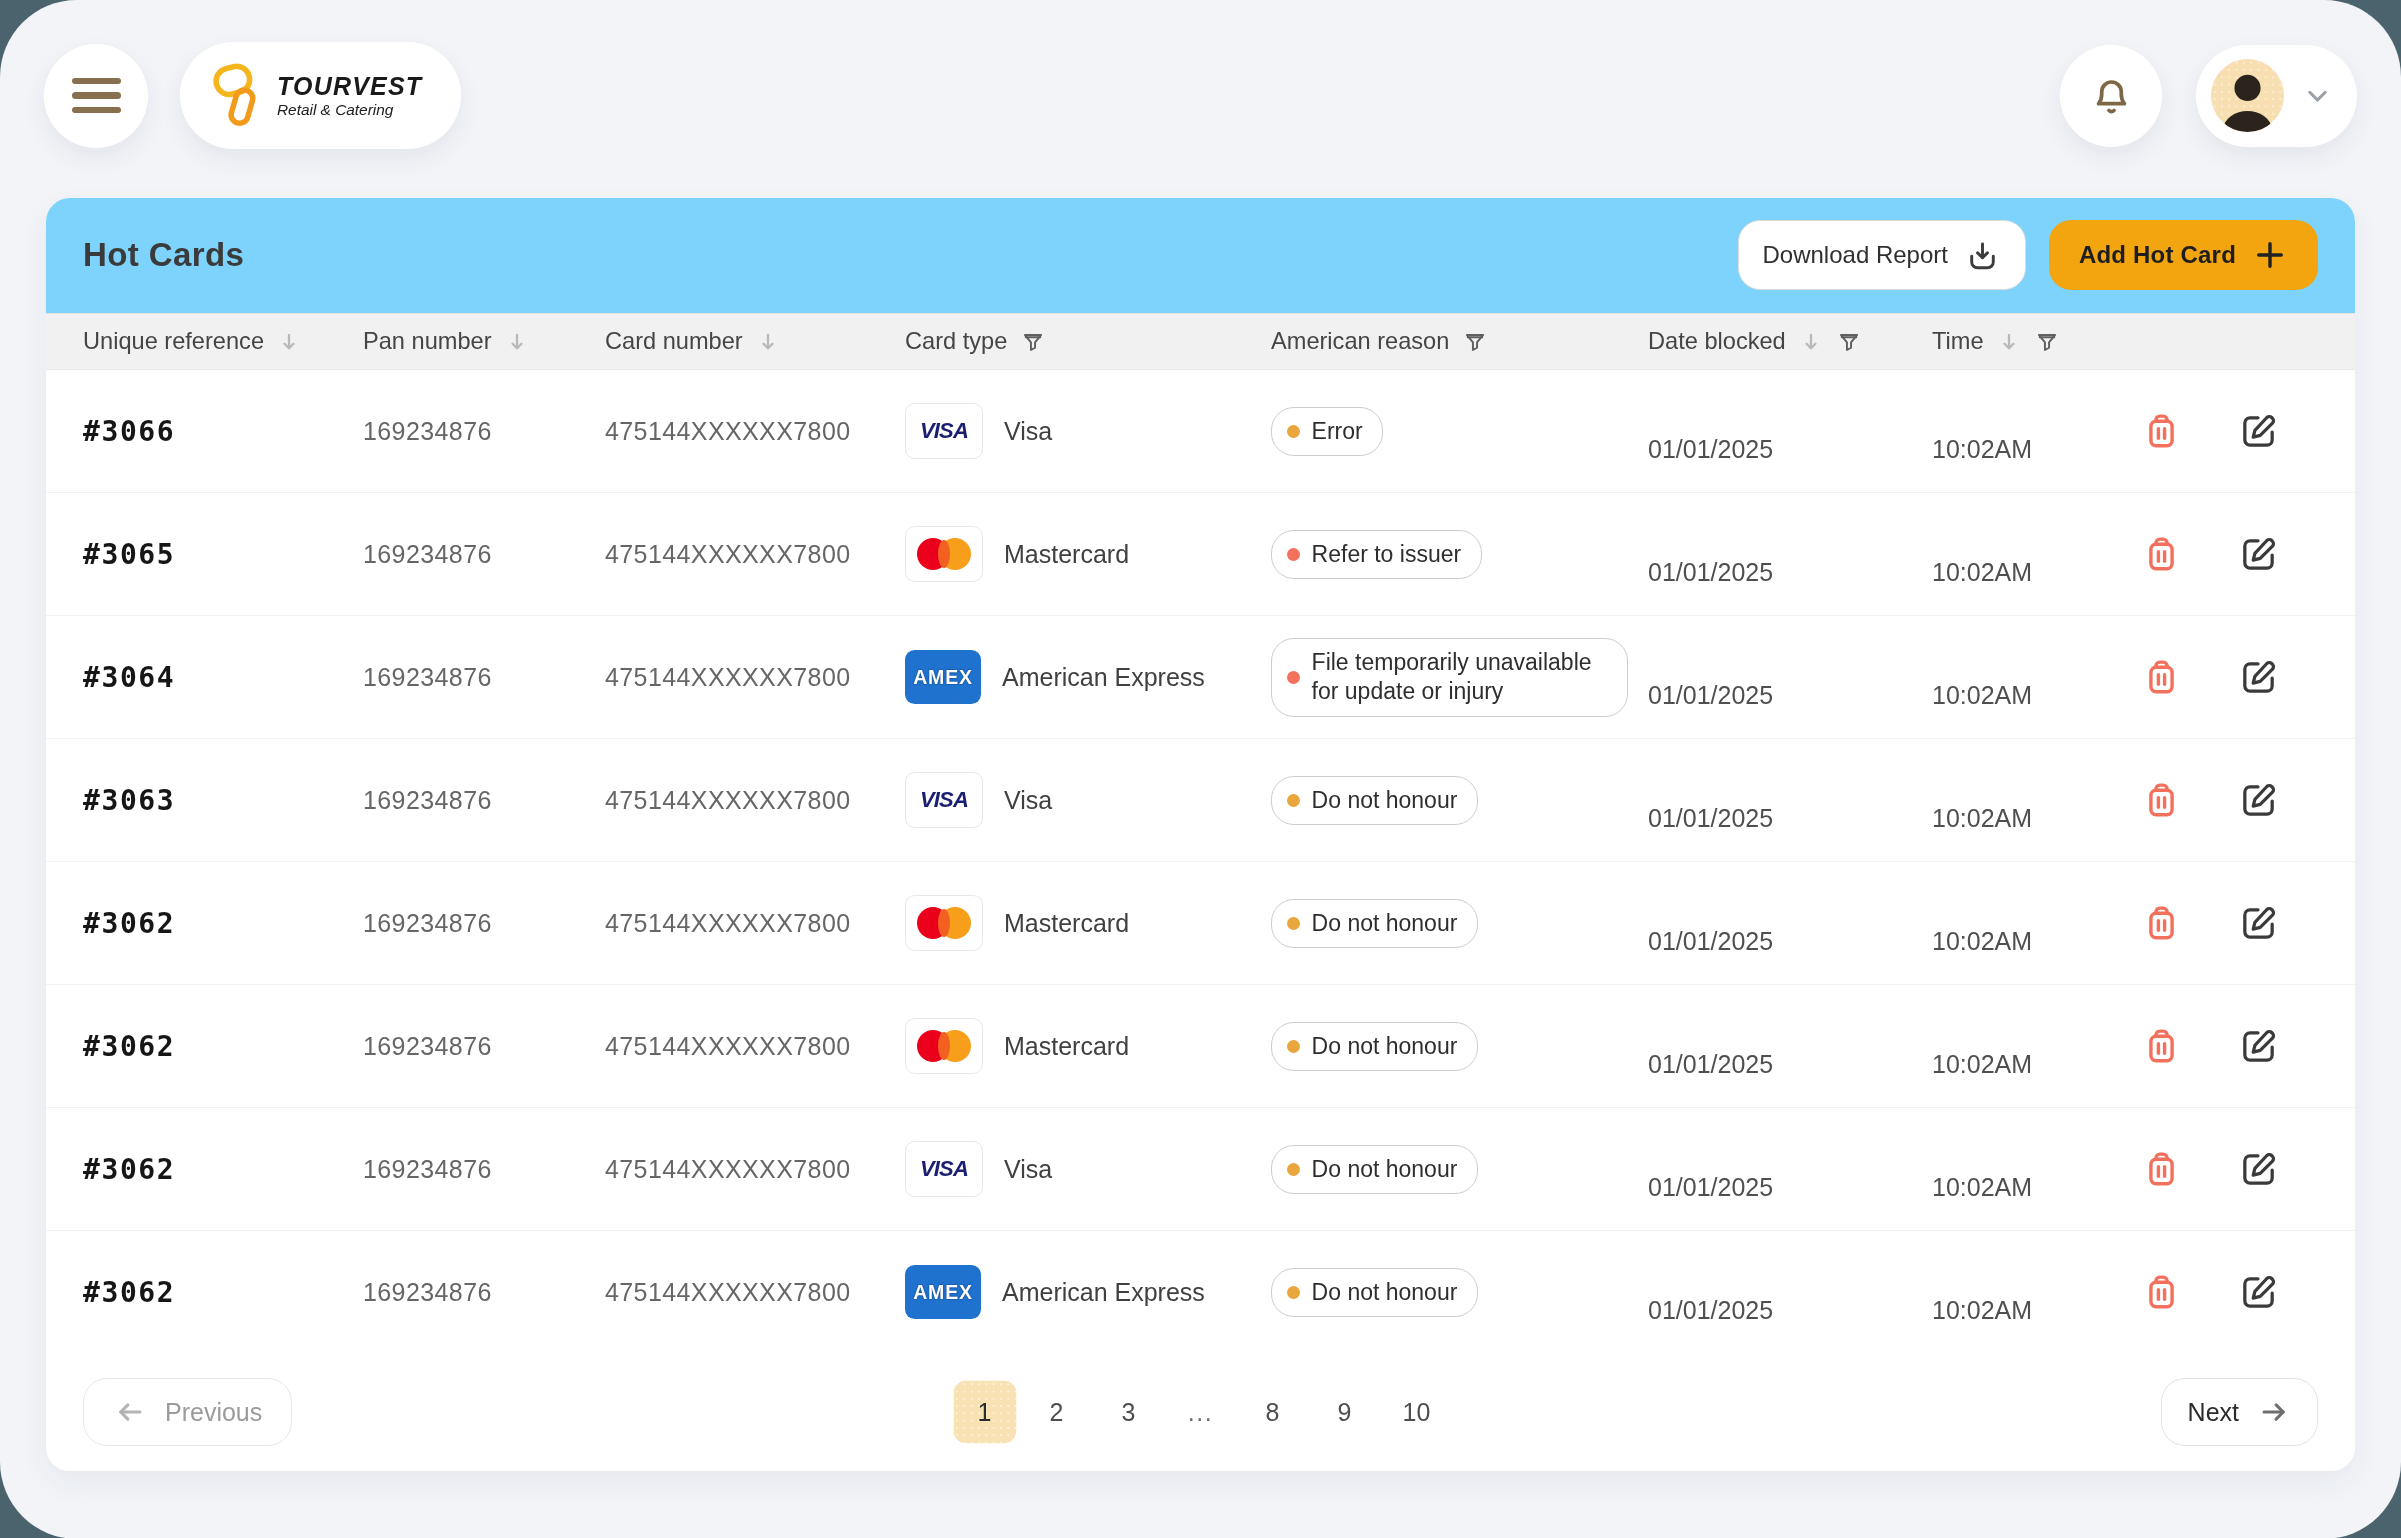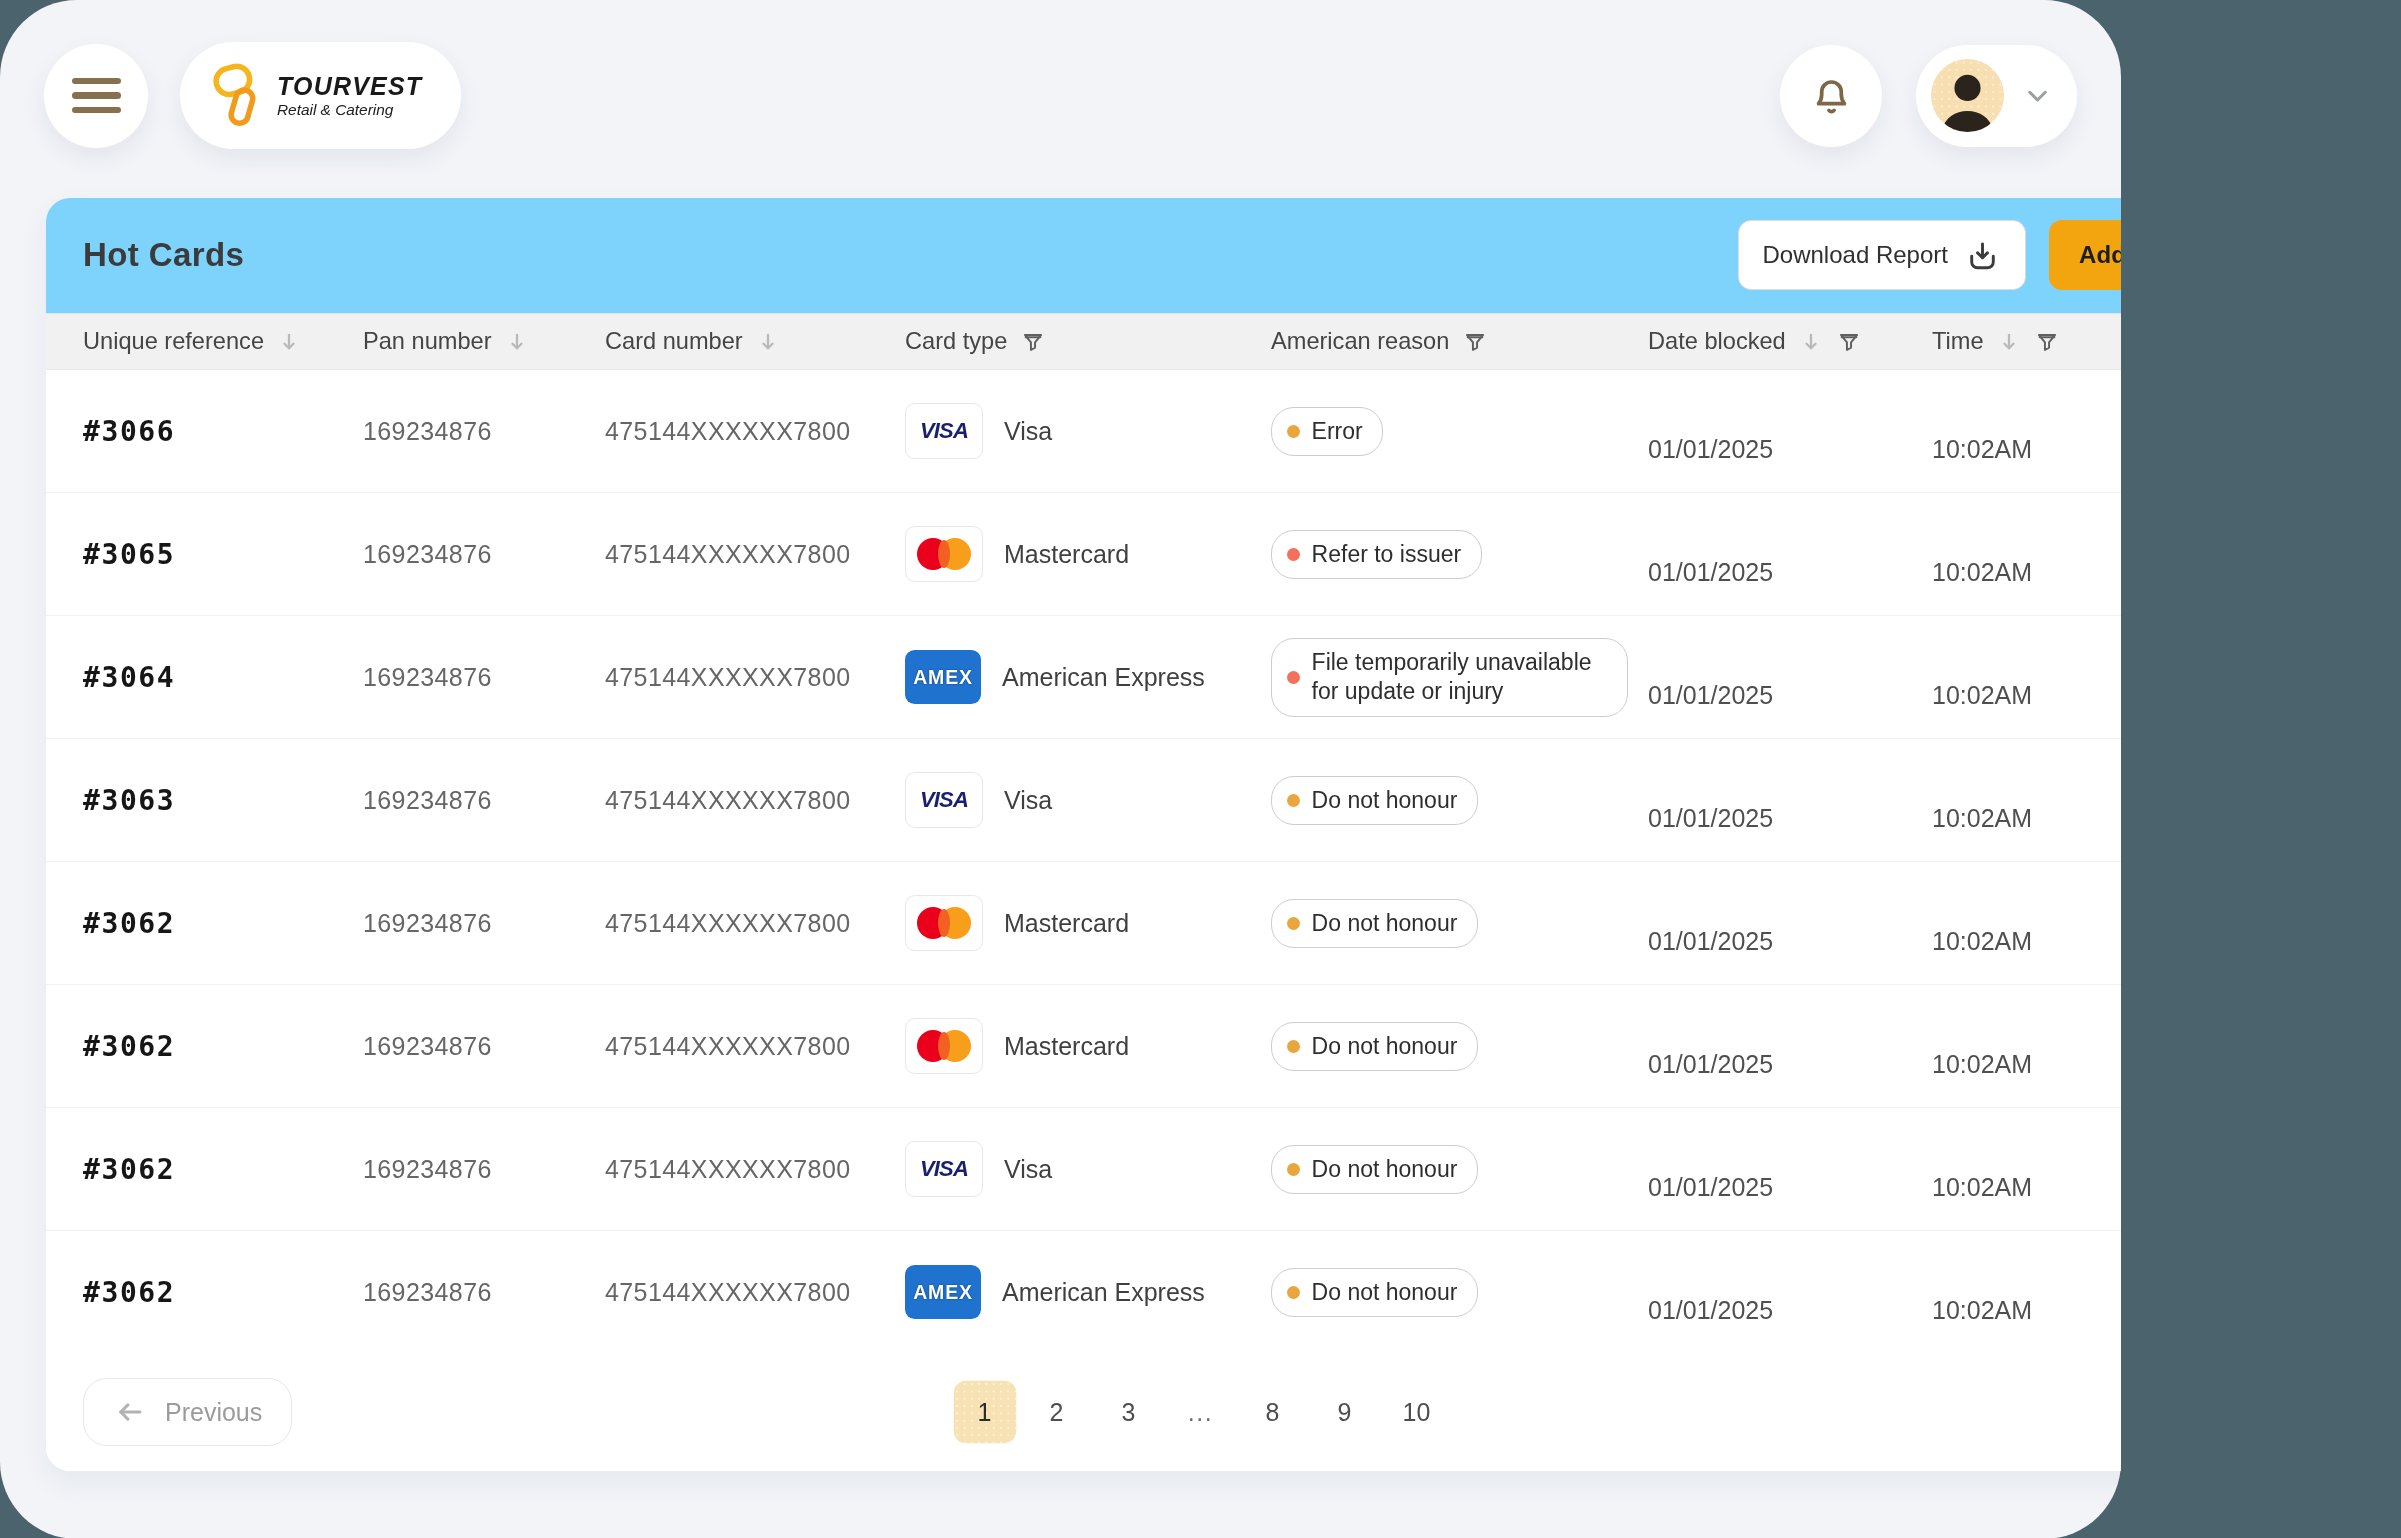--- a/index.html
+++ b/index.html
@@ -1,17 +1,17 @@
 <!DOCTYPE html>
 <html style="font-size:13px"><head>
 <meta charset="utf-8">
 <style>
   html,body{margin:0;padding:0;width:2401px;height:1539px;}
   body{background:#4B636D;font-family:"Liberation Sans",sans-serif;-webkit-font-smoothing:antialiased;}
-  .page{position:relative;width:2121px;height:1539px;background:#F2F4F8;border-radius:77px;overflow:hidden;}
+  .page{position:relative;width:2401px;height:1539px;background:#F2F4F8;border-radius:77px;overflow:hidden;}
 
   
   .topbar{position:absolute;left:44px;top:42px;right:44px;height:107px;display:flex;align-items:center;}
   .circle-btn{width:104px;height:104px;border-radius:50%;background:#fff;border:none;cursor:pointer;
     display:flex;align-items:center;justify-content:center;box-shadow:0 9.7px 23px rgba(35,48,68,.07);}
   .hamburger{display:flex;flex-direction:column;gap:8px;}
   .hamburger i{display:block;width:49px;height:6.5px;border-radius:4px;background:#86704E;}
   .logo-pill{height:107px;margin-left:32px;padding:0 39px 0 31px;border-radius:54px;background:#fff;
     display:flex;align-items:center;gap:16px;box-shadow:0 9.7px 23px rgba(35,48,68,.07);cursor:pointer;}
   .logo-text{display:flex;flex-direction:column;line-height:1.05;}
@@ -21,21 +21,21 @@
   .avatar-pill{height:102px;padding:0 24px 0 14.6px;border-radius:51px;background:#fff;display:flex;align-items:center;gap:18px;
     box-shadow:0 9.7px 23px rgba(35,48,68,.07);cursor:pointer;border:none;}
   .avatar{width:73px;height:73px;border-radius:50%;overflow:hidden;
     background-image:radial-gradient(rgba(255,255,255,.5) 1.1px,transparent 1.2px);background-size:7.3px 7.3px;background-color:#F7DFB2;}
 
   
   .panel{position:absolute;left:46px;top:198px;width:2309px;height:1273px;border-radius:24px;background:#fff;
     box-shadow:0 11.4px 29px rgba(35,48,68,.06);display:flex;flex-direction:column;overflow:hidden;}
   .panel-head{height:119px;background:#7dd3fc;display:flex;align-items:center;padding:0 37px;border-bottom:1.6px solid #E4E4E5;}
   .panel-title{font-size:33px;font-weight:600;color:#3B3B3B;flex:1;letter-spacing:0.4px;}
-  .btn{display:flex;align-items:center;gap:16px;height:70px;border-radius:13px;font-size:24px;cursor:pointer;}
+  .btn{display:flex;align-items:center;gap:16px;height:70px;border-radius:22px;font-size:24px;cursor:pointer;}
   .btn-download{background:#fff;border:1.6px solid #DCDCDD;color:#303030;padding:0 24px;font-weight:500;}
   .btn-add{background:#F2A50F;border:none;color:#1E1E1E;padding:0 30px;font-weight:600;margin-left:23px;letter-spacing:0.2px;}
 
   
   .grid{display:grid;grid-template-columns:280px 242px 300px 366px 377px 284px 207px 97px 81px;align-items:center;padding:0 37px;}
   .thead{height:58px;background:#F1F1F2;border-bottom:1.6px solid #E9E9EA;}
   .th{display:flex;align-items:center;gap:13px;font-size:23.6px;color:#454545;font-weight:500;}
   .th .icb{display:flex;align-items:center;cursor:pointer;}
   .tbody{flex:1;background:#b91c1c;}
   .trow{height:122px;border-bottom:1.6px solid #F1F2F3;background:#fff;}

